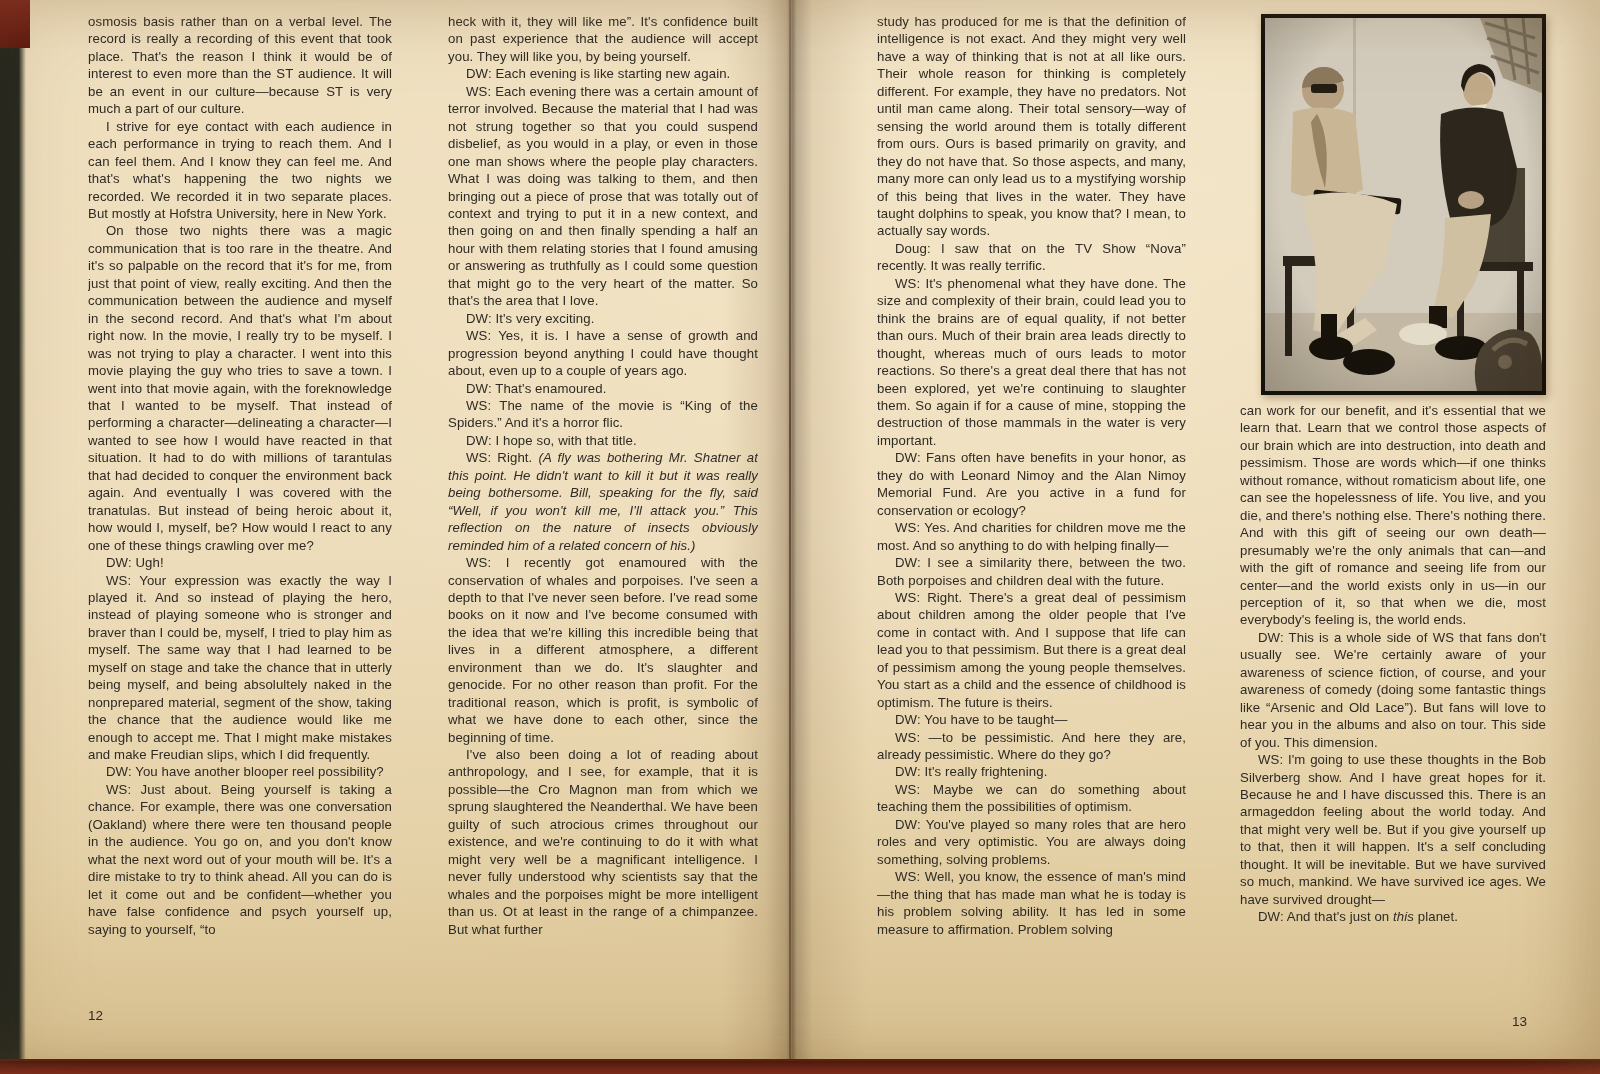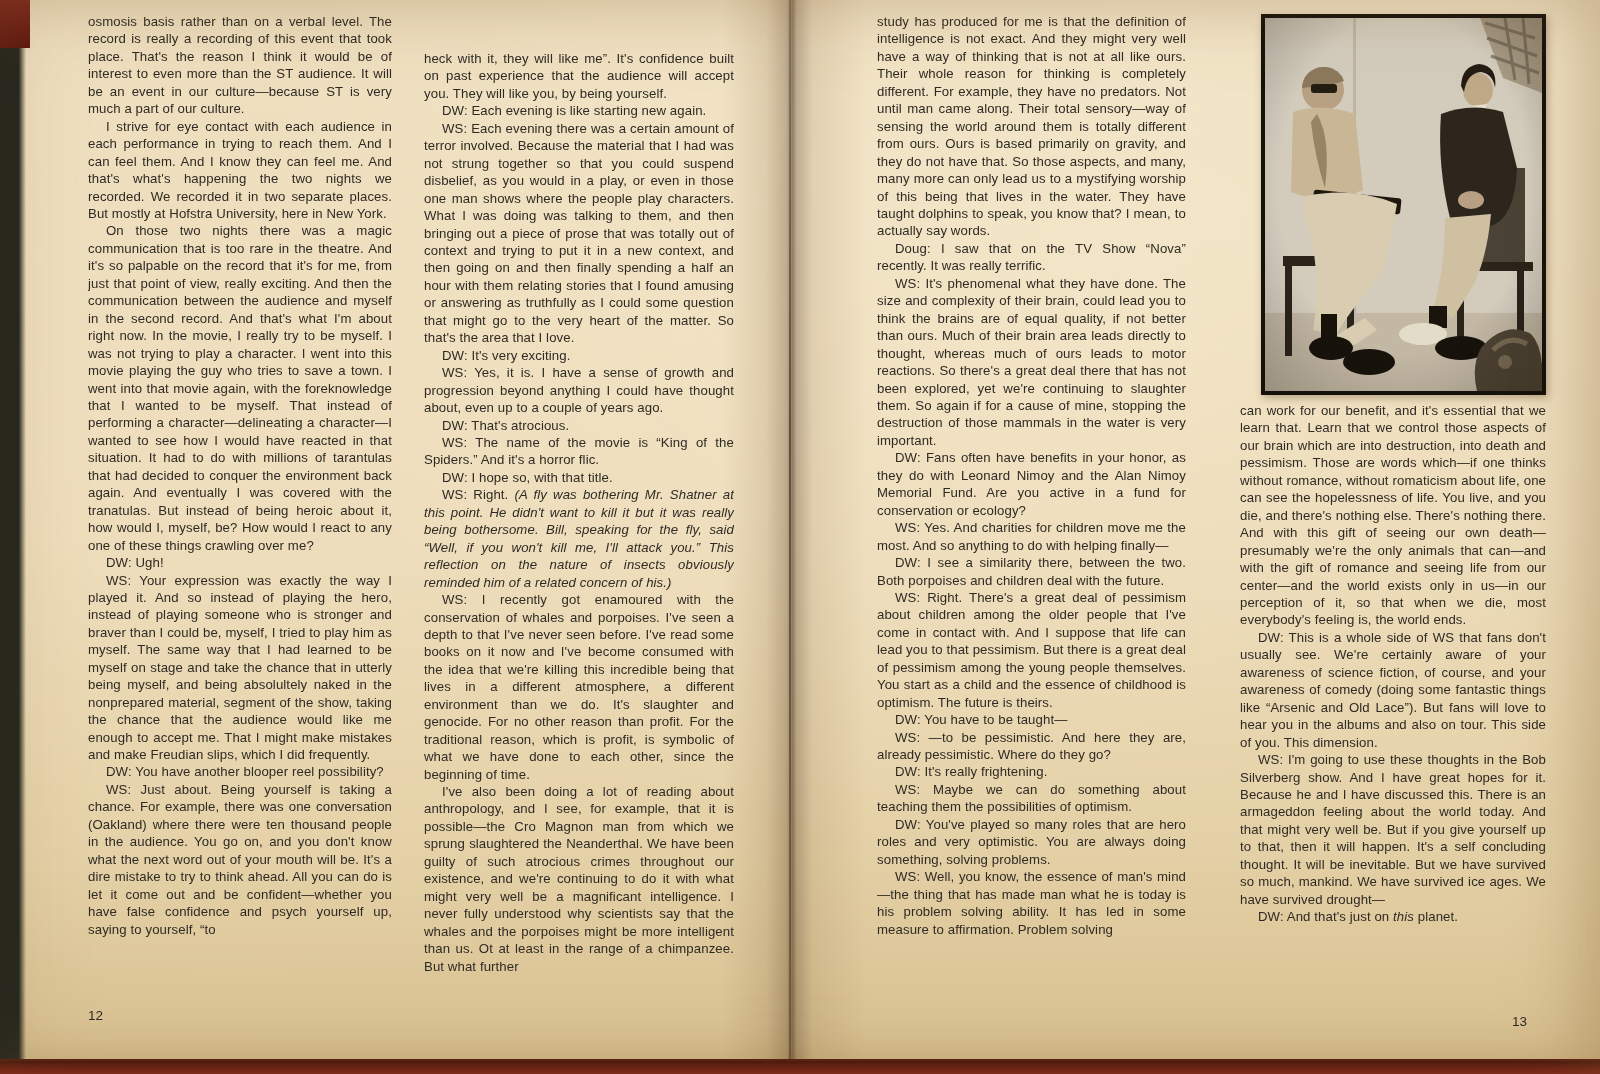--- a/index.html
+++ b/index.html
@@ -48,21 +48,21 @@
     background:linear-gradient(180deg,#41140a,#6e1c13 60%,#7a2217);
     border-top:2px solid rgba(46,20,8,0.45);
   }
   .col{
     position:absolute;top:13px;height:1012px;overflow:hidden;
     text-align:justify;
     font-size:13.2px;line-height:17.45px;color:#2e2a24;
     letter-spacing:0.1px;
   }
   #col1{left:88px;width:304px;}
-  #col2{left:424px;width:310px;margin-top:37px;}
+  #col2{left:448px;width:310px;}
   #col3{left:877px;width:309px;}
   #col4{left:1240px;width:306px;top:402px;height:606px;}
   .para{margin:0;}
   .para.indent{text-indent:18px;}
   .b{font-weight:normal;}
   .i{font-style:italic;}
   .pagenum{position:absolute;font-size:13.5px;color:#2e2a24;}
   #pn-left{left:88px;top:1008px;}
   #pn-right{left:1512px;top:1014px;}
   .photo{
@@ -88,21 +88,21 @@
         <p class="para indent"><span class="b">WS:</span><span> Your expression was exactly the way I played it. And so instead of playing the hero, instead of playing someone who is stronger and braver than I could be, myself, I tried to play him as myself. The same way that I had learned to be myself on stage and take the chance that in utterly being myself, and being absolultely naked in the nonprepared material, segment of the show, taking the chance that the audience would like me enough to accept me. That I might make mistakes and make Freudian slips, which I did frequently.</span></p>
         <p class="para indent"><span class="b">DW:</span><span> You have another blooper reel possibility?</span></p>
         <p class="para indent"><span class="b">WS:</span><span> Just about. Being yourself is taking a chance. For example, there was one conversation (Oakland) where there were ten thousand people in the audience. You go on, and you don't know what the next word out of your mouth will be. It's a dire mistake to try to think ahead. All you can do is let it come out and be confident—whether you have false confidence and psych yourself up, saying to yourself, “to</span></p>
       </div>
     <div id="col2" class="col">
         <p class="para"><span>heck with it, they will like me”. It's confidence built on past experience that the audience will accept you. They will like you, by being yourself.</span></p>
         <p class="para indent"><span class="b">DW:</span><span> Each evening is like starting new again.</span></p>
         <p class="para indent"><span class="b">WS:</span><span> Each evening there was a certain amount of terror involved. Because the material that I had was not strung together so that you could suspend disbelief, as you would in a play, or even in those one man shows where the people play characters. What I was doing was talking to them, and then bringing out a piece of prose that was totally out of context and trying to put it in a new context, and then going on and then finally spending a half an hour with them relating stories that I found amusing or answering as truthfully as I could some question that might go to the very heart of the matter. So that's the area that I love.</span></p>
         <p class="para indent"><span class="b">DW:</span><span> It's very exciting.</span></p>
         <p class="para indent"><span class="b">WS:</span><span> Yes, it is. I have a sense of growth and progression beyond anything I could have thought about, even up to a couple of years ago.</span></p>
-        <p class="para indent"><span class="b">DW:</span><span> That's atrocious.</span></p>
+        <p class="para indent"><span class="b">DW:</span><span> That's enamoured.</span></p>
         <p class="para indent"><span class="b">WS:</span><span> The name of the movie is “King of the Spiders.” And it's a horror flic.</span></p>
         <p class="para indent"><span class="b">DW:</span><span> I hope so, with that title.</span></p>
         <p class="para indent"><span class="b">WS:</span><span> Right. </span><span class="i">(A fly was bothering Mr. Shatner at this point. He didn't want to kill it but it was really being bothersome. Bill, speaking for the fly, said “Well, if you won't kill me, I'll attack you.” This reflection on the nature of insects obviously reminded him of a related concern of his.)</span></p>
         <p class="para indent"><span class="b">WS:</span><span> I recently got enamoured with the conservation of whales and porpoises. I've seen a depth to that I've never seen before. I've read some books on it now and I've become consumed with the idea that we're killing this incredible being that lives in a different atmosphere, a different environment than we do. It's slaughter and genocide. For no other reason than profit. For the traditional reason, which is profit, is symbolic of what we have done to each other, since the beginning of time.</span></p>
         <p class="para indent"><span>I've also been doing a lot of reading about anthropology, and I see, for example, that it is possible—the Cro Magnon man from which we sprung slaughtered the Neanderthal. We have been guilty of such atrocious crimes throughout our existence, and we're continuing to do it with what might very well be a magnificant intelligence. I never fully understood why scientists say that the whales and the porpoises might be more intelligent than us. Ot at least in the range of a chimpanzee. But what further</span></p>
       </div>
     <div id="pn-left" class="pagenum">12</div>
   </div>
 
   <div>

